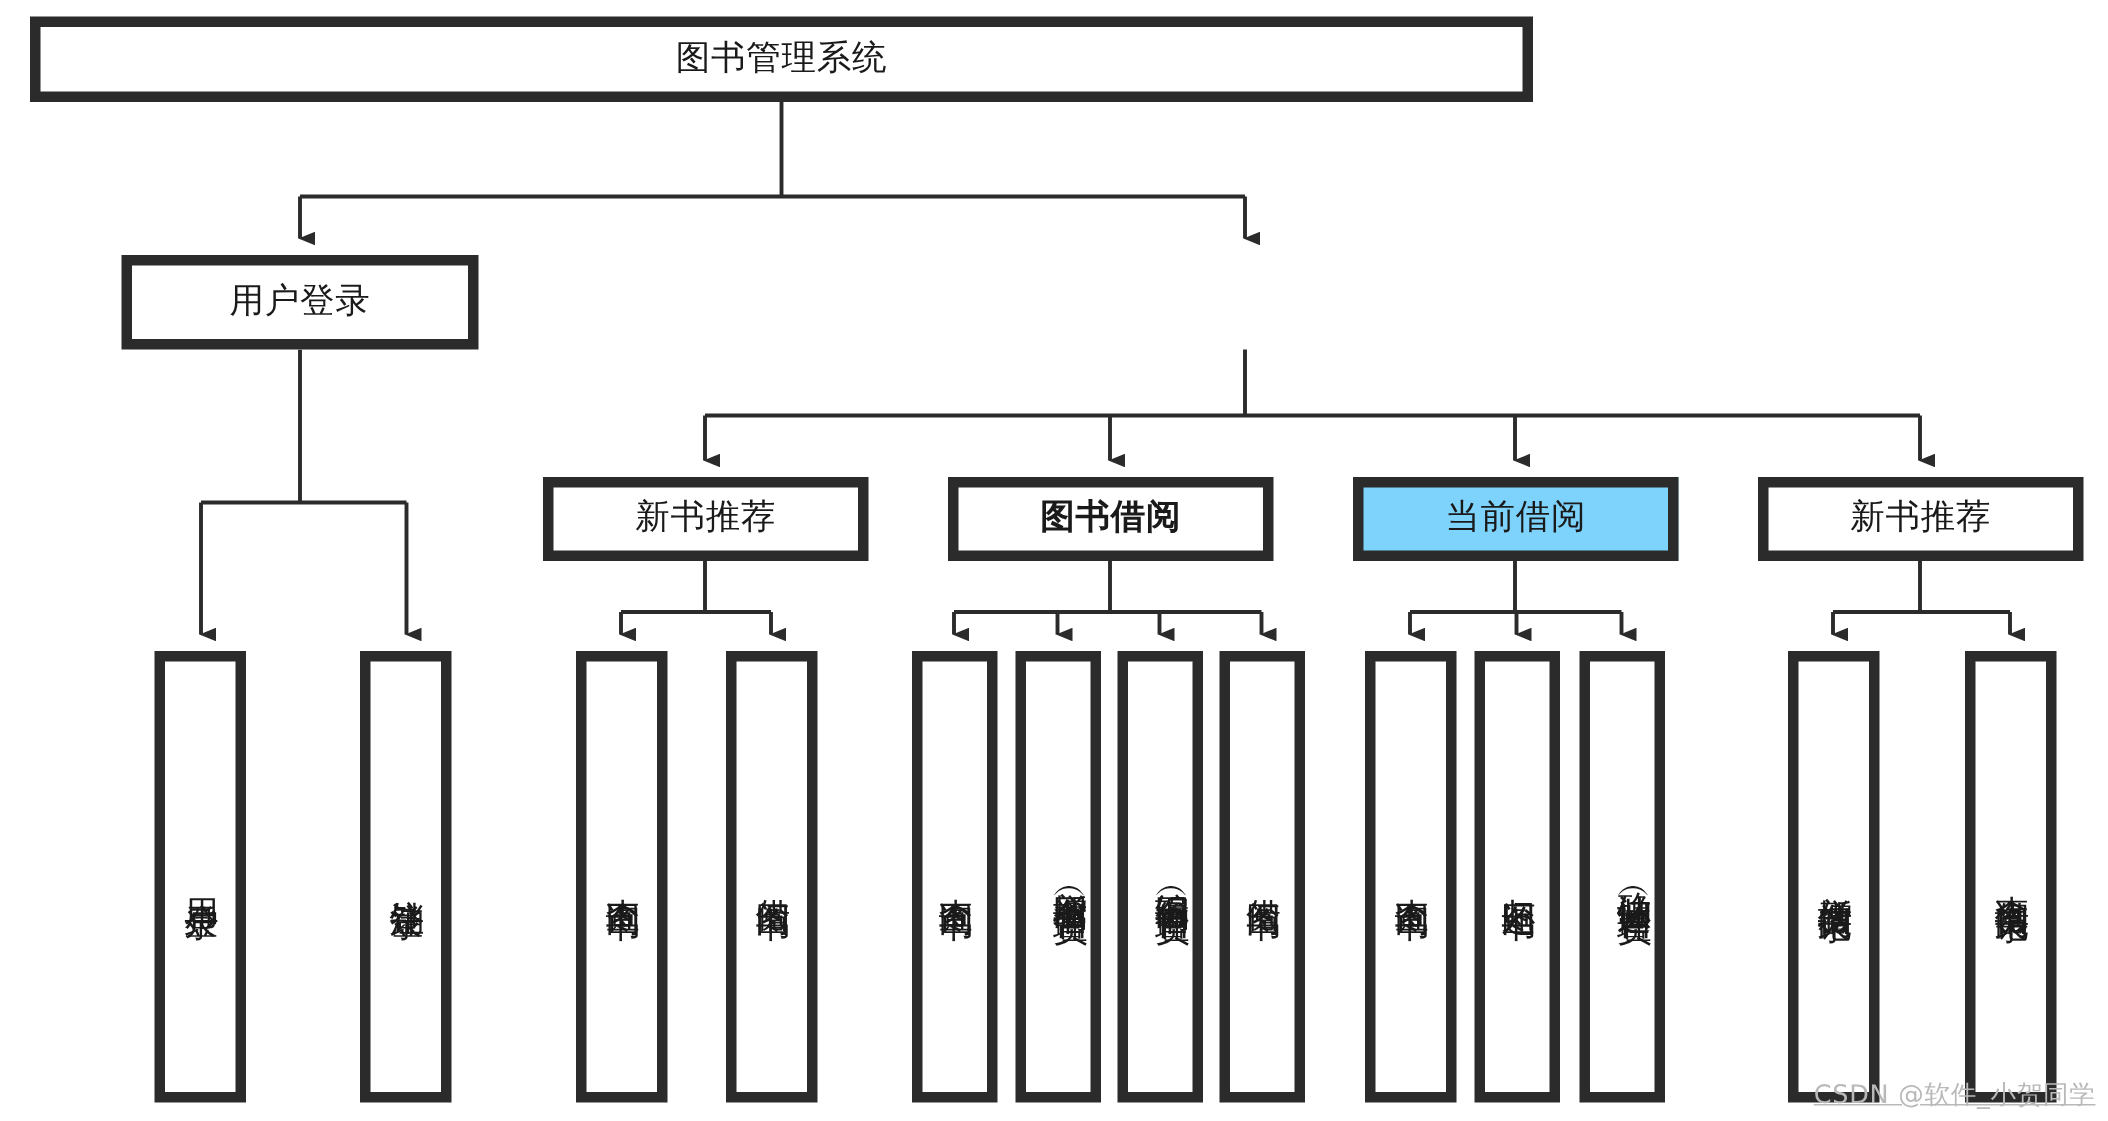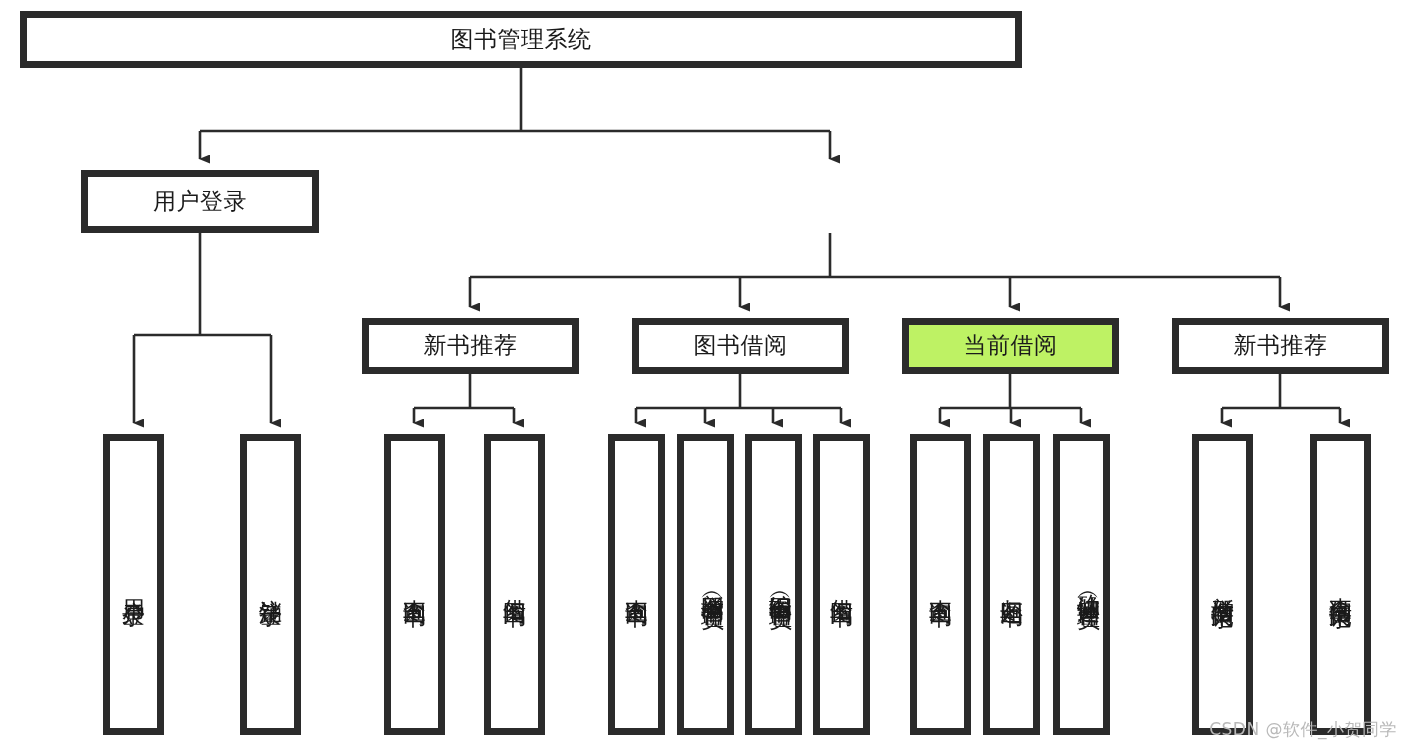--- a/index.html
+++ b/index.html
@@ -125,24 +125,24 @@
     <span class="node-label">图书管理系统</span>
   </div>
 
   <div class="node horizontal" style="left: 81px; top: 170px; width: 238px; height: 63px; border-color: rgb(43, 43, 43); background: rgb(255, 255, 255); color: rgb(26, 26, 26);">
     <span class="node-label">用户登录</span>
   </div>
 
   <div class="node horizontal" style="left: 362px; top: 318px; width: 217px; height: 56px; border-color: rgb(43, 43, 43); background: rgb(255, 255, 255); color: rgb(26, 26, 26);">
     <span class="node-label">新书推荐</span>
   </div>
-  <div class="node horizontal" style="left: 632px; top: 318px; width: 217px; height: 56px; border-color: rgb(43, 43, 43); background: rgb(255, 255, 255); color: rgb(26, 26, 26);">
+  <div class="node horizontal" style="left: 632px; top: 318px; width: 217px; height: 56px; border-color: rgb(43, 43, 43); background: rgb(255, 255, 255); color: rgb(26, 26, 26); font-weight: bold;">
     <span class="node-label">图书借阅</span>
   </div>
-  <div class="node horizontal" style="left: 902px; top: 318px; width: 217px; height: 56px; border-color: rgb(43, 43, 43); background: #bef264; color: rgb(26, 26, 26);">
+  <div class="node horizontal" style="left: 902px; top: 318px; width: 217px; height: 56px; border-color: rgb(43, 43, 43); background: #7dd3fc; color: rgb(26, 26, 26);">
     <span class="node-label">当前借阅</span>
   </div>
   <div class="node horizontal" style="left: 1172px; top: 318px; width: 217px; height: 56px; border-color: rgb(43, 43, 43); background: rgb(255, 255, 255); color: rgb(26, 26, 26);">
     <span class="node-label">新书推荐</span>
   </div>
 
   <div class="node vertical" style="left: 103px; top: 434px; width: 61px; height: 301px; border-color: rgb(43, 43, 43); background: rgb(255, 255, 255); color: rgb(26, 26, 26);">
     <span class="node-label">用户登录</span>
   </div>
   <div class="node vertical" style="left: 240px; top: 434px; width: 61px; height: 301px; border-color: rgb(43, 43, 43); background: rgb(255, 255, 255); color: rgb(26, 26, 26);">
@@ -175,14 +175,14 @@
   <div class="node vertical top-align" style="left: 1053px; top: 434px; width: 57px; height: 301px; border-color: rgb(43, 43, 43); background: rgb(255, 255, 255); color: rgb(26, 26, 26);">
     <span class="node-label">确认归还（管理员）</span>
   </div>
   <div class="node vertical" style="left: 1192px; top: 434px; width: 61px; height: 301px; border-color: rgb(43, 43, 43); background: rgb(255, 255, 255); color: rgb(26, 26, 26);">
     <span class="node-label">新增借阅记录</span>
   </div>
   <div class="node vertical" style="left: 1310px; top: 434px; width: 61px; height: 301px; border-color: rgb(43, 43, 43); background: rgb(255, 255, 255); color: rgb(26, 26, 26);">
     <span class="node-label">查询借阅记录</span>
   </div>
 
-  <div id="watermark" style="color: rgb(185, 185, 185);">CSDN @软件_小贺同学</div>
+  <div id="watermark" style="color: rgb(185, 185, 185); text-decoration: underline;">CSDN @软件_小贺同学</div>
 </div>
 
 </body></html>

